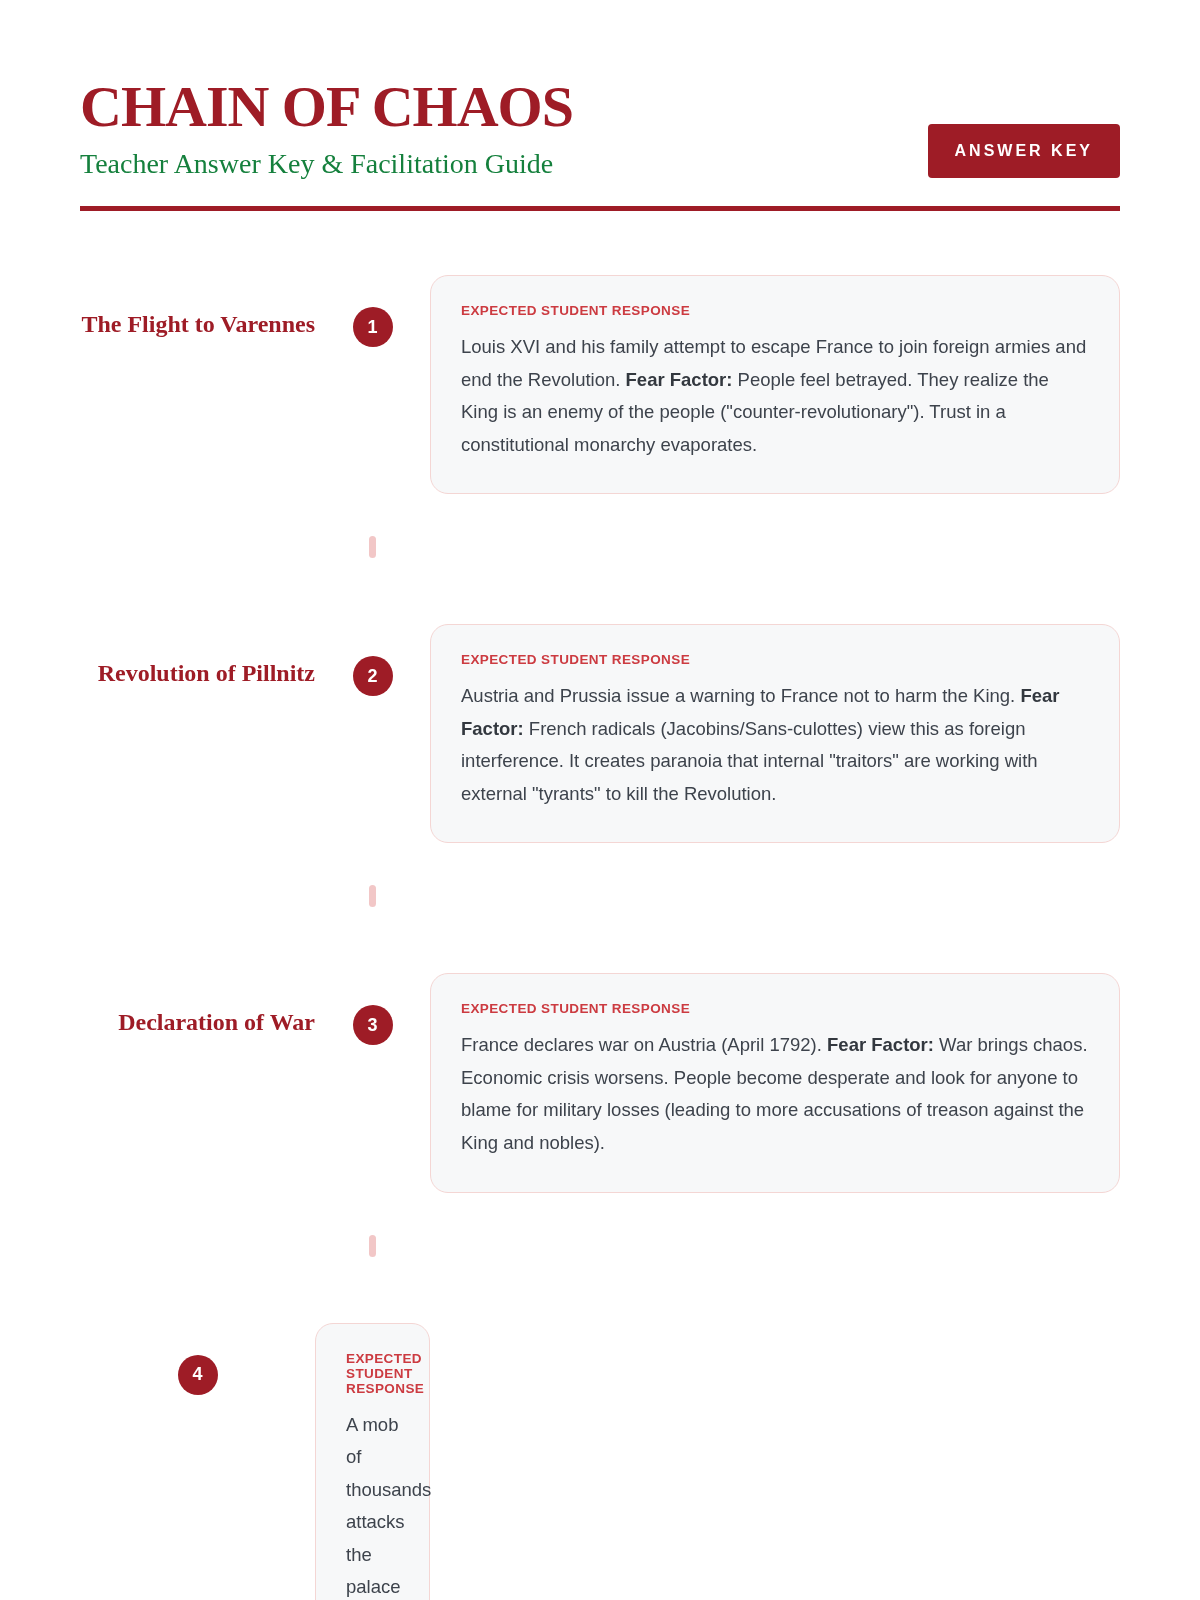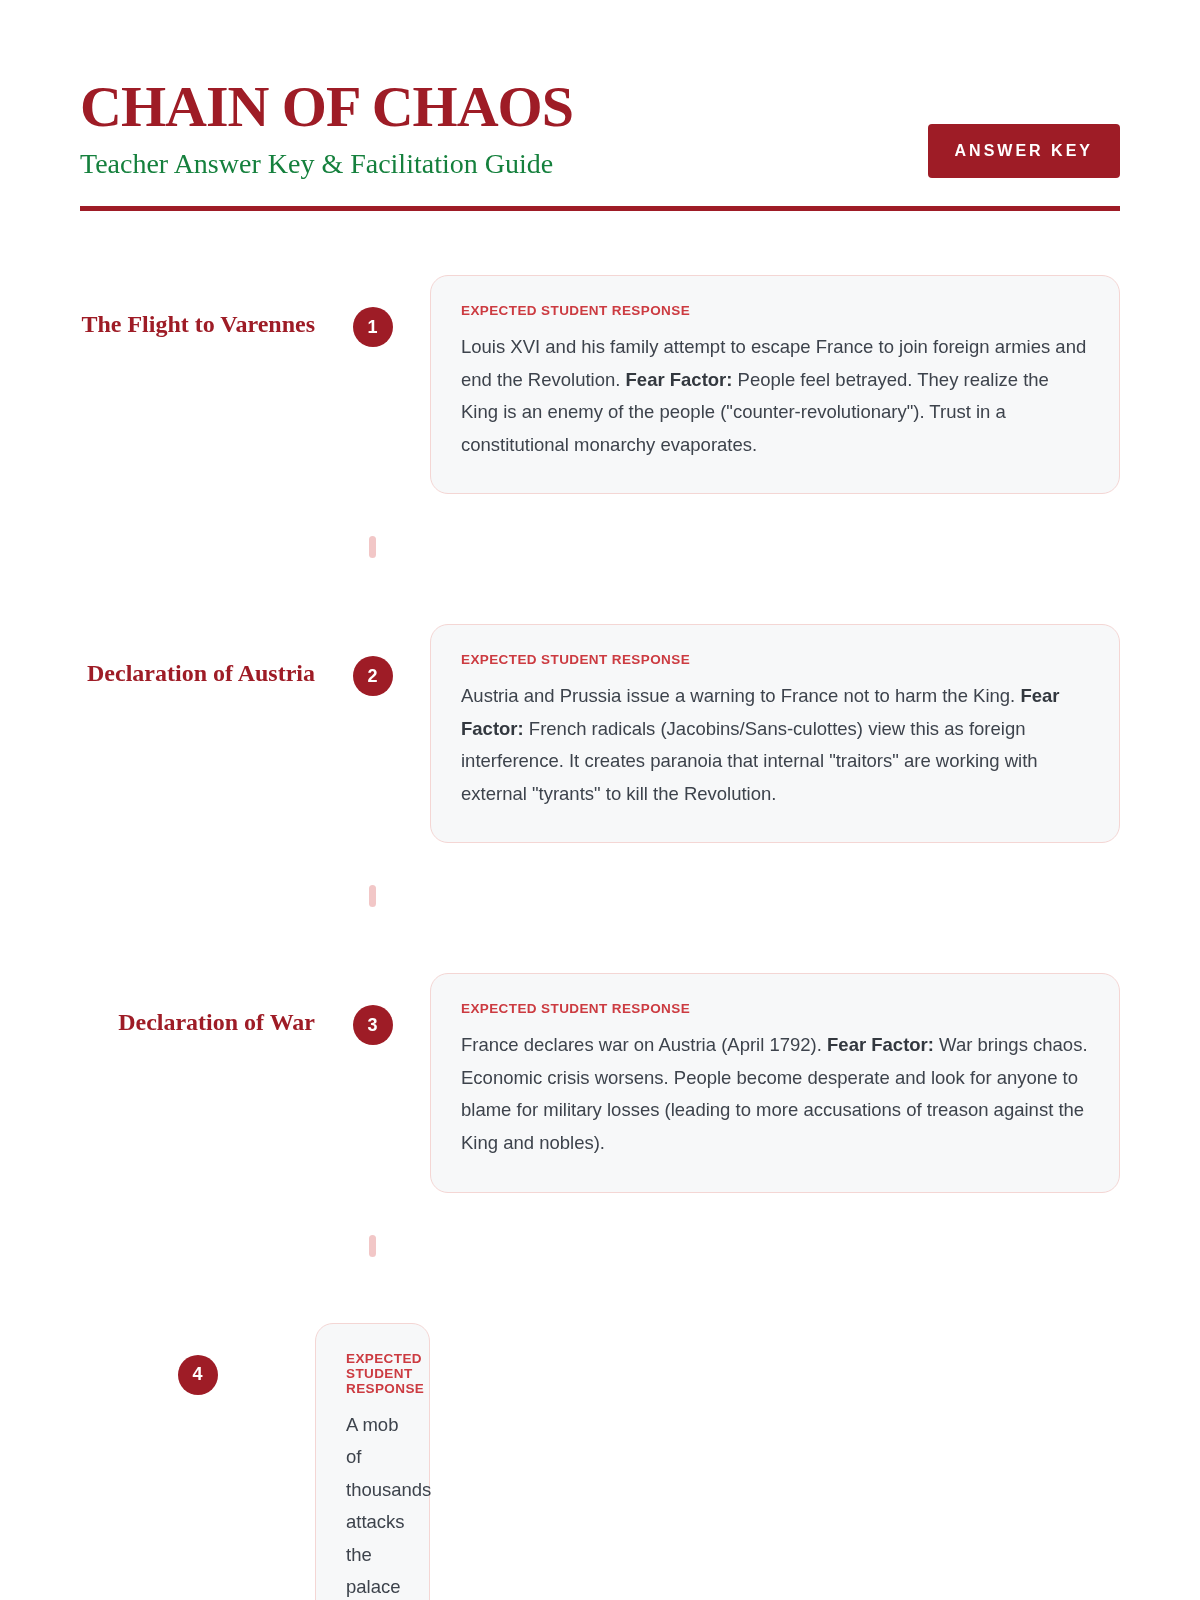--- a/index.html
+++ b/index.html
@@ -172,21 +172,21 @@
 
     <div class="connector-row">
       <div></div>
       <div>
           <span class="connector-dash"></span>
         </div>
       <div></div>
     </div>
 
     <section class="event-row">
-      <div class="event-title">Declaration of Austria</div>
+      <div class="event-title">Revolution of Pillnitz</div>
       <div class="marker-col">
         <div class="marker">
           <span>2</span>
         </div>
       </div>
       <div class="card">
         <div class="card-label">EXPECTED STUDENT RESPONSE</div>
         <p class="card-body"><span>Austria and Prussia issue a warning to France not to harm the King. </span><strong>Fear Factor:</strong><span> French radicals (Jacobins/Sans-culottes) view this as foreign interference. It creates paranoia that internal "traitors" are working with external "tyrants" to kill the Revolution.</span></p>
       </div>
     </section>

